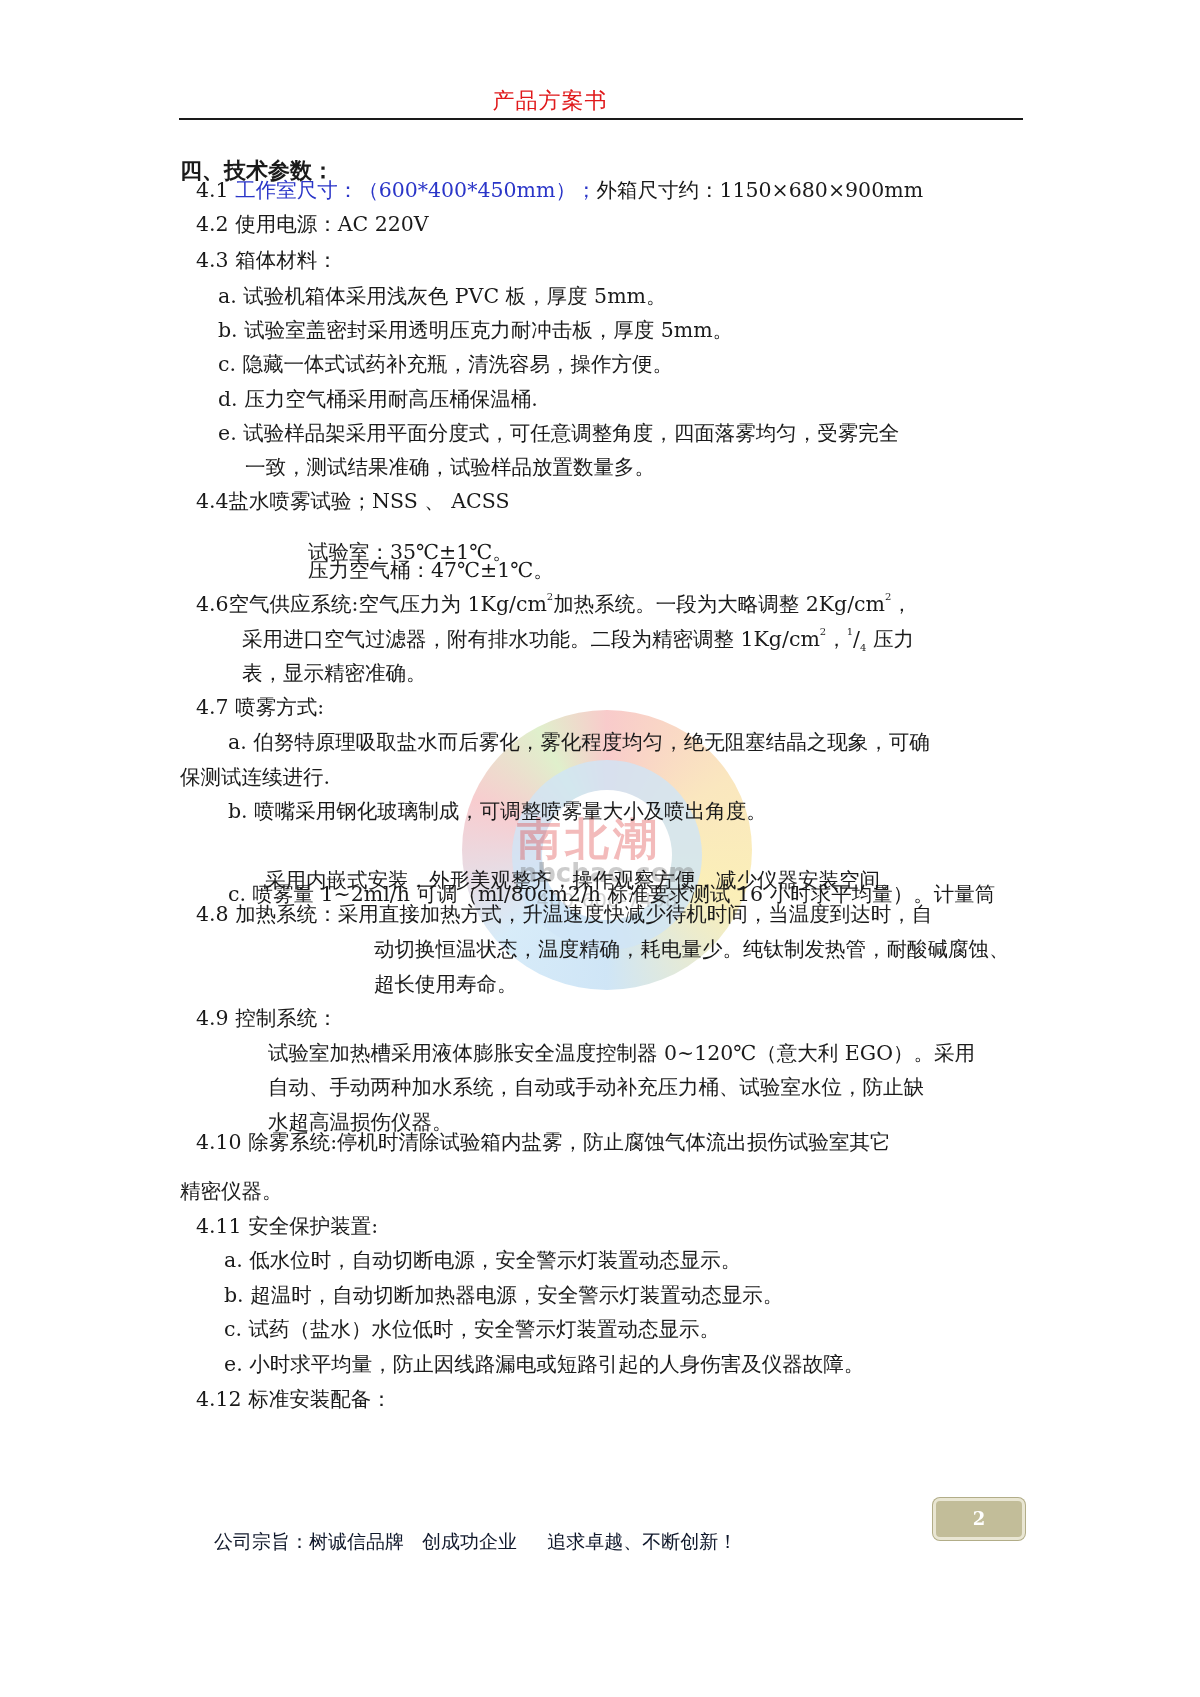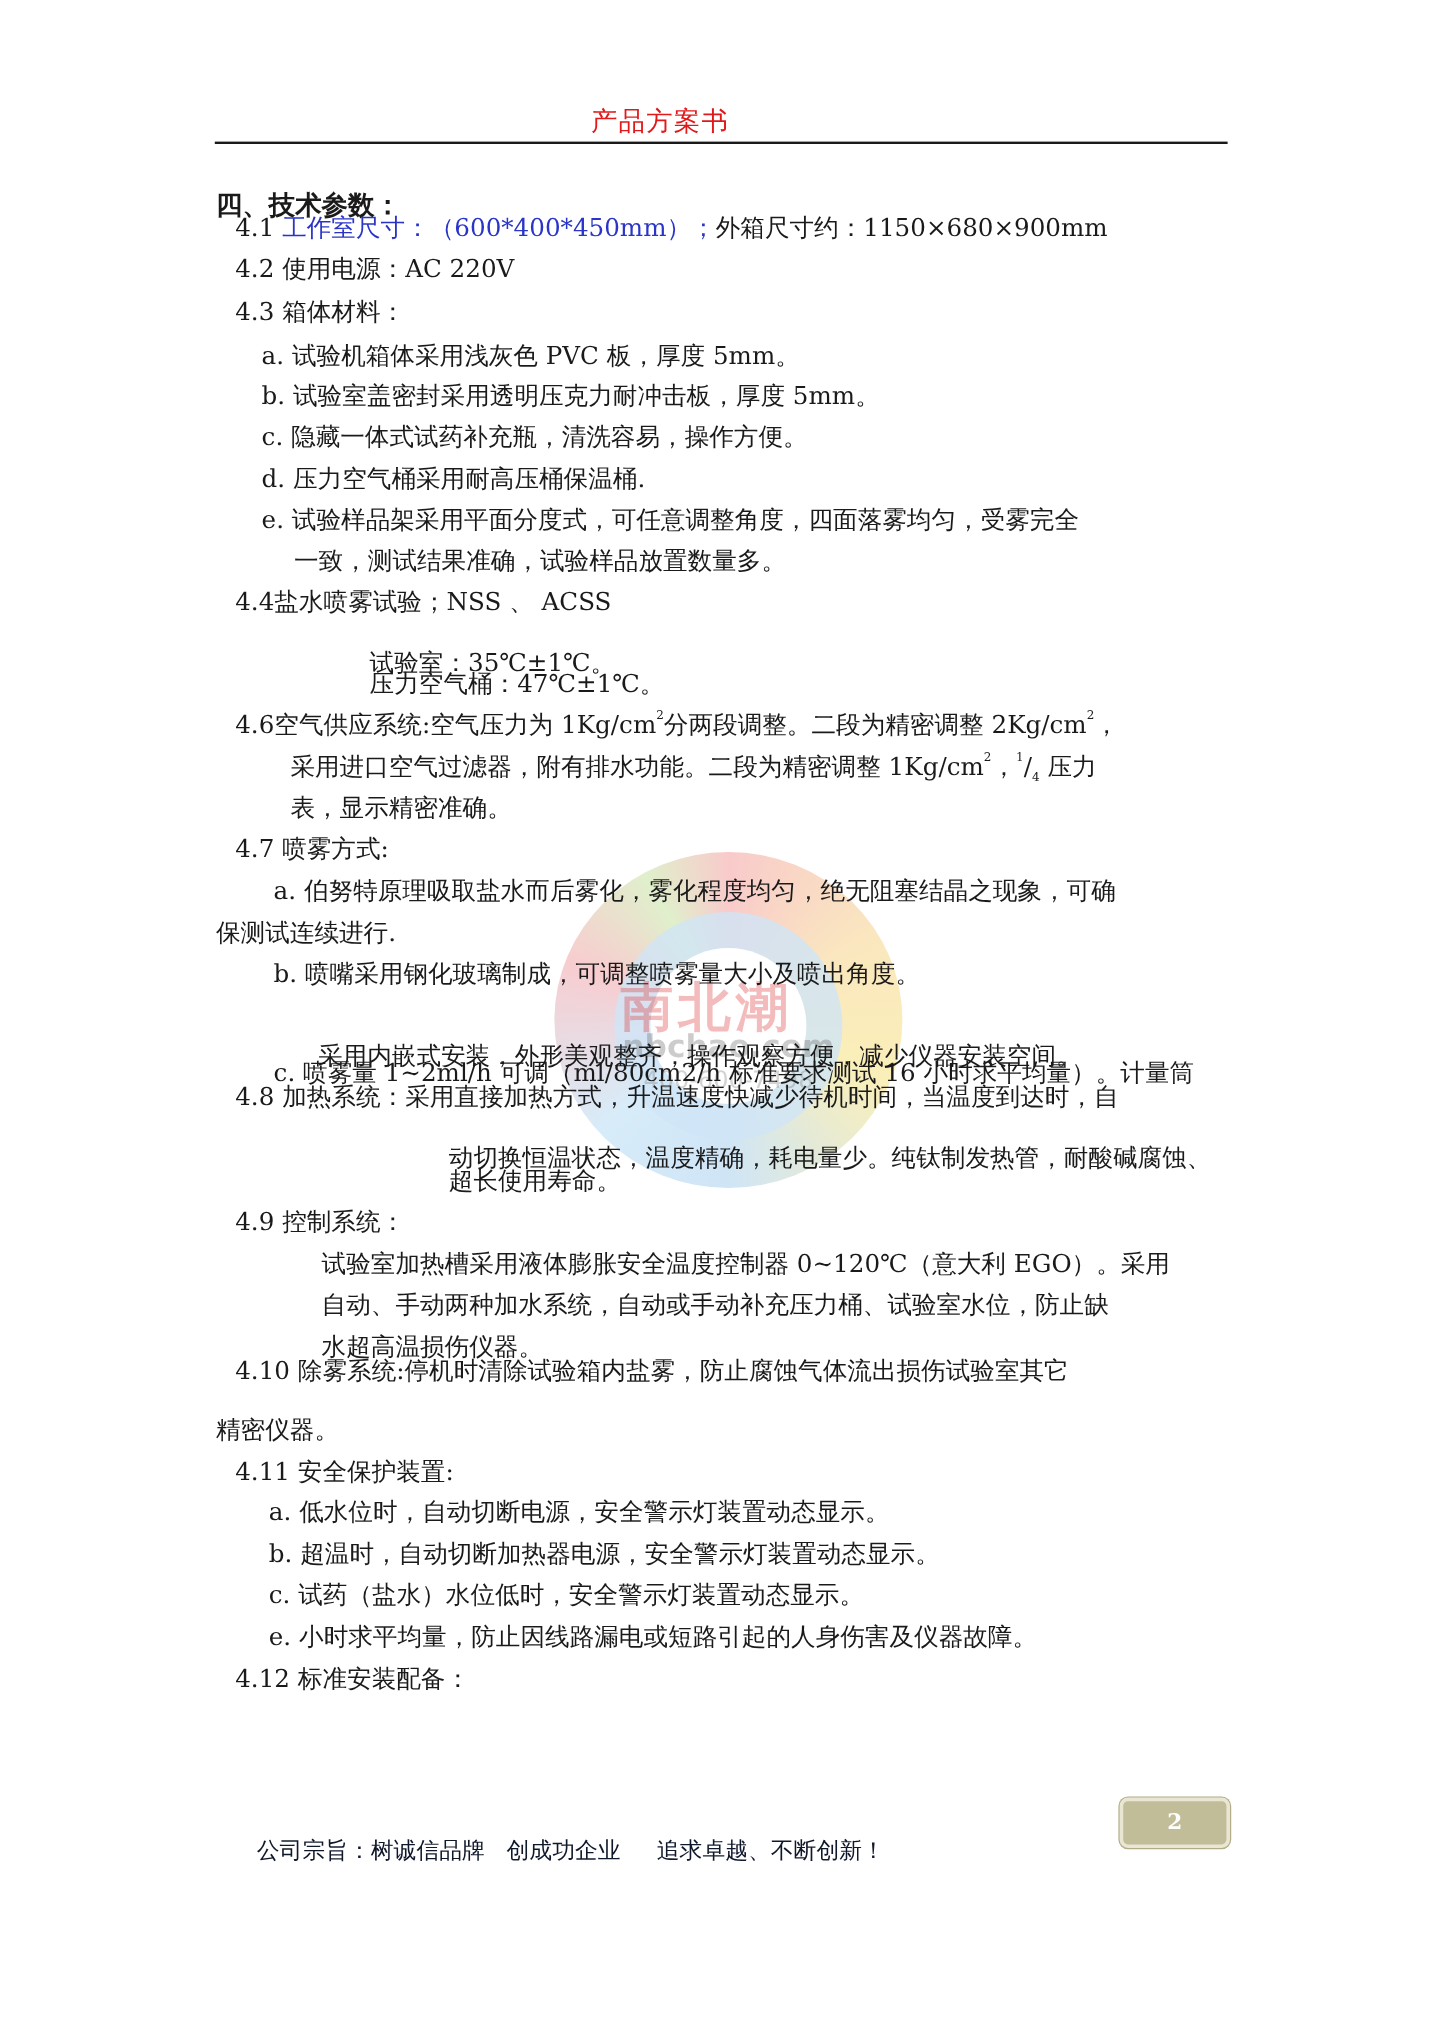--- a/index.html
+++ b/index.html
@@ -93,21 +93,21 @@
     </div>
     <div class="line" style="left:245px;top:457px;">一致，测试结果准确，试验样品放置数量多。</div>
 
     <div class="line" style="left:196px;top:491px;">
       <span>4.4</span><span>盐水喷雾试验；NSS 、   ACSS</span>
     </div>
     <div class="line" style="left:308px;top:542px;text-align:right;">试验室：35℃±1℃。</div>
     <div class="line" style="left:308px;top:560px;">压力空气桶：47℃±1℃。</div>
 
     <div class="line" style="left:196px;top:594px;">
-      <span>4.6</span><span>空气供应系统:空气压力为 1Kg/cm</span><sup>2</sup><span>分两段调整。二段为精密调整 2Kg/cm</span><sup>2</sup><span>，</span>
+      <span>4.6</span><span>空气供应系统:空气压力为 1Kg/cm</span><sup>2</sup><span>加热系统。一段为大略调整 2Kg/cm</span><sup>2</sup><span>，</span>
     </div>
     <div class="line" style="left:242px;top:629px;">
       <span>采用进口空气过滤器，附有排水功能。二段为精密调整 1Kg/cm</span><sup>2</sup><span>，</span><sup>1</sup>/<sub>4</sub><span> 压力</span>
     </div>
     <div class="line" style="left:242px;top:663px;">表，显示精密准确。</div>
 
     <div class="line" style="left:196px;top:697px;">
       <span>4.7</span>
       <span>喷雾方式:</span>
     </div>
@@ -123,21 +123,21 @@
     <div class="line" style="left:228px;top:868px;margin-top:16px;">
       <span>c.</span>
       <span>喷雾量 1~2ml/h 可调（ml/80cm2/h 标准要求测试 16 小时求平均量）。计量筒</span>
     </div>
     <div class="line" style="left:265px;top:870px;">采用内嵌式安装，外形美观整齐，操作观察方便，减少仪器安装空间。</div>
 
     <div class="line" style="left:196px;top:904px;text-align:center;">
       <span>4.8</span>
       <span>加热系统：</span><span>采用直接加热方式，升温速度快减少待机时间，当温度到达时，自</span>
     </div>
-    <div class="line" style="left:374px;top:939px;margin-top:16px;">动切换恒温状态，温度精确，耗电量少。纯钛制发热管，耐酸碱腐蚀、</div>
+    <div class="line" style="left:374px;top:939px;">动切换恒温状态，温度精确，耗电量少。纯钛制发热管，耐酸碱腐蚀、</div>
     <div class="line" style="left:374px;top:974px;">超长使用寿命。</div>
 
     <div class="line" style="left:196px;top:1008px;">
       <span>4.9</span>
       <span>控制系统：</span>
     </div>
     <div class="line" style="left:268px;top:1043px;">试验室加热槽采用液体膨胀安全温度控制器 0~120℃（意大利 EGO）。采用</div>
     <div class="line" style="left:268px;top:1077px;">自动、手动两种加水系统，自动或手动补充压力桶、试验室水位，防止缺</div>
     <div class="line" style="left:268px;top:1112px;">水超高温损伤仪器。</div>
 

